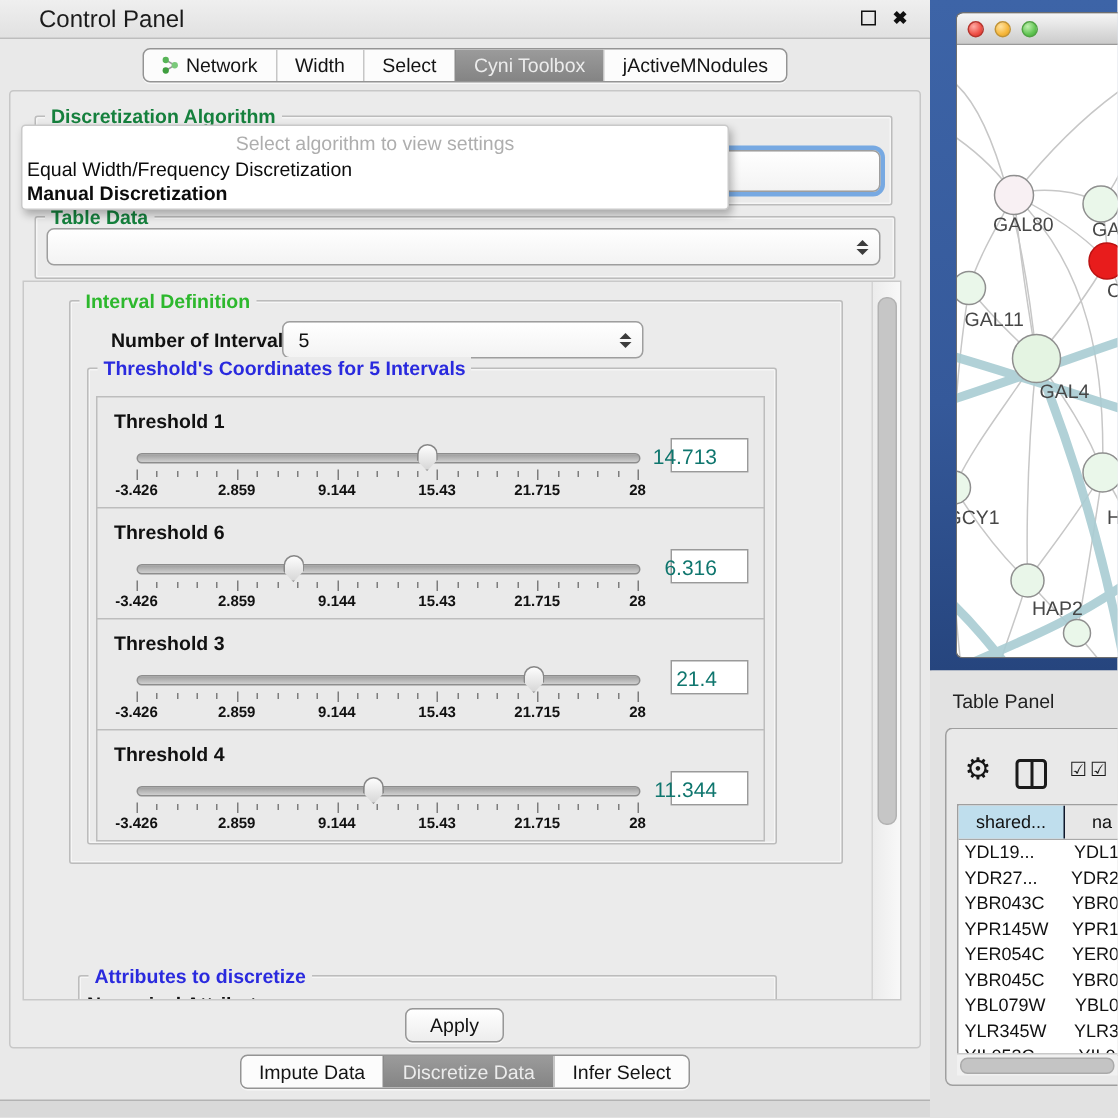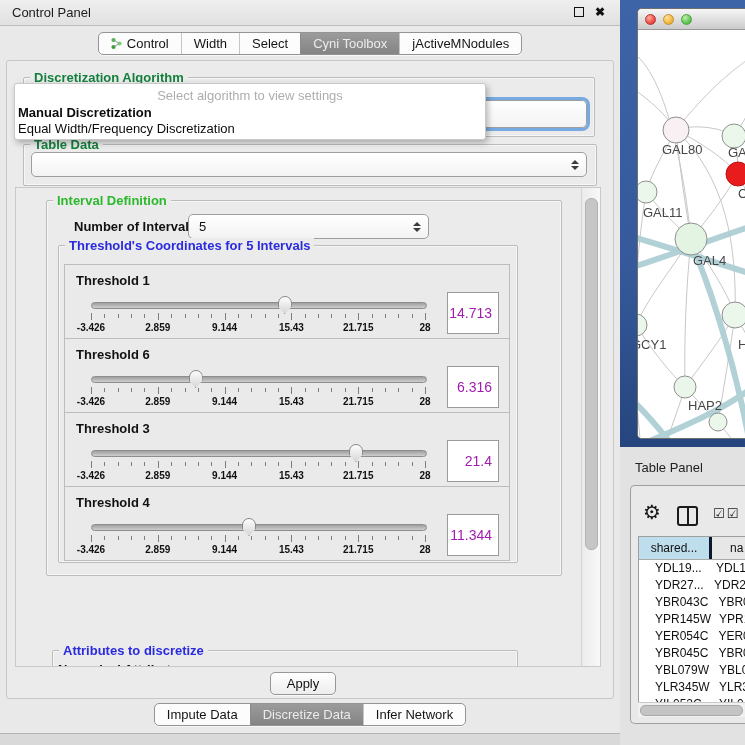--- a/index.html
+++ b/index.html
@@ -4,21 +4,21 @@
 <style>
   html,body{margin:0;padding:0}
   body{width:745px;height:745px;position:relative;overflow:hidden;background:#d9d9d9;
        font-family:"Liberation Sans",sans-serif;-webkit-font-smoothing:antialiased}
 
   
   .control-panel{position:absolute;left:0;top:0;width:620px;height:733px;background:#e9e9e9;
     border-right:1px solid #9a9a9a;border-bottom:1px solid #b3b3b3}
   .titlebar{position:absolute;left:0;top:0;right:0;height:25px;background:linear-gradient(#efefef,#e1e1e1);
     border-bottom:1px solid #bdbdbd}
-  .titlebar .title{position:absolute;left:12px;top:5px;font-size:13px;color:#1b1b1b}
+  .titlebar .title{position:absolute;left:26px;top:5px;font-size:16px;color:#1b1b1b}
   .win-btns{position:absolute;right:15px;top:7px;display:flex;gap:11px;align-items:center}
   .float-btn{width:8px;height:8px;border:1.5px solid #111;background:transparent}
   .close-btn{font-size:12px;font-weight:bold;color:#111;line-height:10px}
 
   
   .tabbar{position:absolute;left:0;right:0;display:flex;justify-content:center}
   .tabbar.top{top:32px}
   .tabbar.bottom{top:703px}
   .seg{display:flex;border:1px solid #949494;border-radius:5px;overflow:hidden;background:#fcfcfc;
     height:21px;box-shadow:0 1px 0 rgba(255,255,255,.65)}
@@ -72,22 +72,22 @@
   .track{position:absolute;left:26px;top:37px;width:334px;height:5px;border:1px solid #8d8d8d;
     border-radius:4px;background:linear-gradient(#9f9f9f,#cfcfcf)}
   .thumb{position:absolute;top:-7px;width:14px;height:18px;margin-left:-7px;
     background:linear-gradient(#fdfdfd,#d7d7d7);border:1px solid #878787;
     border-radius:7px 7px 3px 3px;clip-path:polygon(0 0,100% 0,100% 58%,50% 100%,0 58%);box-sizing:border-box}
   .ticks{position:absolute;left:26px;top:48px;width:334px;height:9px}
   .tick{position:absolute;top:1px;width:1px;height:4px;background:#7d7d7d}
   .tick.major{height:7px;top:0}
   .ticklabels{position:absolute;left:26px;top:57px;width:334px;height:12px}
   .tl{position:absolute;transform:translateX(-50%);font-size:10px;font-weight:bold;color:#111;white-space:nowrap}
-  .vbox{position:absolute;left:382px;top:27px;width:52px;height:42px;background:#fff;border:1px solid #9a9a9a;
-    display:flex;align-items:center;justify-content:flex-end;padding-right:6px;font-size:14px;color:#a21caf;
+  .vbox{position:absolute;left:382px;top:27px;width:52px;height:23px;background:#fff;border:1px solid #9a9a9a;
+    display:flex;align-items:center;justify-content:flex-end;padding-right:20px;font-size:14px;color:#0f766e;
     box-sizing:border-box}
 
   .apply-btn{position:absolute;left:263px;top:611px;width:64px;height:21px;border:1px solid #979797;
     border-radius:5px;background:linear-gradient(#ffffff,#ededed);display:flex;align-items:center;
     justify-content:center;font-size:13px;color:#111;box-shadow:0 1px 0 rgba(255,255,255,.7)}
 
   
   .desktop{position:absolute;left:620px;top:0;width:125px;height:447px;
     background:linear-gradient(180deg,#3d64a7 0%,#35599a 60%,#26457e 100%)}
   .netwin{position:absolute;left:637px;top:8px;width:108px;height:429px;background:#fff;
@@ -105,26 +105,26 @@
   .tp-title{position:absolute;left:15px;top:13px;font-size:13px;color:#222}
   .tp-win{position:absolute;left:10px;top:38px;width:115px;height:237px;background:#e9e9e9;
     border:1px solid #9f9f9f;border-right:none;border-radius:5px 0 0 5px}
   .gear{position:absolute;left:12px;top:14px;font-family:"DejaVu Sans",sans-serif;font-size:20px;color:#161616}
   .split-icon{position:absolute;left:46px;top:20px;width:17px;height:16px;border:2px solid #1b1b1b;border-radius:3px}
   .split-icon:after{content:"";position:absolute;left:50%;top:0;bottom:0;width:2px;background:#1b1b1b;transform:translateX(-50%)}
   .checks{position:absolute;left:82px;top:20px;font-family:"DejaVu Sans",sans-serif;font-size:13px;color:#1b1b1b;letter-spacing:2px}
   .tp-table{position:absolute;left:7px;top:50px;right:0;height:168px;background:#fff;
     border:1px solid #9f9f9f;border-right:none;box-sizing:border-box;overflow:hidden}
   .tp-head{display:flex;height:22px;border-bottom:1px solid #a9a9a9}
-  .th1{width:70px;background:#bfdeed;border-right:3px solid #0f172a;display:flex;align-items:center;
+  .th1{width:70px;background:#bfdeed;border-right:1px solid #0f172a;display:flex;align-items:center;
     justify-content:center;font-size:12px;color:#111}
   .th2{flex:1;background:#e7e7e7;display:flex;align-items:center;padding-left:18px;font-size:12px;color:#111}
   .tp-rows{height:144px;overflow:hidden}
   .trow{display:flex;height:17px;line-height:17px;font-size:12px;color:#111}
-  .tc1{width:70px;padding-left:16px;box-sizing:border-box;white-space:nowrap}
+  .tc1{width:70px;padding-left:4px;box-sizing:border-box;white-space:nowrap}
   .tc2{flex:1;padding-left:10px;white-space:nowrap}
   .hscroll{position:absolute;left:7px;top:216px;right:0;height:14px;background:#f1f1f1;border-top:1px solid #c9c9c9}
   .hthumb{position:absolute;left:2px;right:3px;top:2px;height:9px;border-radius:5px;background:#c4c4c4;border:1px solid #aaa}
 </style>
 </head>
 <body>
 
 <div class="control-panel">
   <div class="titlebar">
     <div class="title">Control Panel</div>
@@ -136,21 +136,21 @@
 
   <div class="tabbar top">
       <div class="seg" id="topTabs">
         <div class="s">
           <svg class="neticon" width="11" height="13" viewBox="0 0 11 13">
             <path d="M2.5,3 L8.5,6.5 L2.5,10" stroke="#9a9a9a" fill="none" stroke-width="1"></path>
             <circle cx="2.5" cy="3" r="2.1" fill="#57b457"></circle>
             <circle cx="2.5" cy="10" r="2.1" fill="#3f9e3f"></circle>
             <circle cx="8.5" cy="6.5" r="2.1" fill="#7bc97b"></circle>
           </svg>
-          <span>Control</span>
+          <span>Network</span>
         </div>
         <div class="s">
           <span>Width</span>
         </div>
         <div class="s">
           <span>Select</span>
         </div>
         <div class="s sel">
           <span>Cyni Toolbox</span>
         </div>
@@ -163,22 +163,22 @@
   <div class="content">
 
     <div class="grp" style="left:16px;top:16px;width:570px;height:58px">
       <span class="gl gray">Discretization Algorithm</span>
     </div>
     <div class="combo focusring" style="left:24px;top:39px;width:556px;height:28px;z-index:5"></div>
 
     <div class="dropdown">
       <div class="dd-prompt">Select algorithm to view settings</div>
       <div id="dd-options">
+          <div class="dd-opt">Equal Width/Frequency Discretization</div>
           <div class="dd-opt b">Manual Discretization</div>
-          <div class="dd-opt">Equal Width/Frequency Discretization</div>
         </div>
     </div>
 
     <div class="grp" style="left:16px;top:83px;width:572px;height:40px">
       <span class="gl gray">Table Data</span>
     </div>
     <div class="combo" style="left:24px;top:91px;width:556px;height:25px">
       <span class="arrows">
           <i class="up"></i>
           <i class="dn"></i>
@@ -396,21 +396,21 @@
 
   <div class="tabbar bottom">
       <div class="seg" id="bottomTabs">
         <div class="s">
           <span>Impute Data</span>
         </div>
         <div class="s sel">
           <span>Discretize Data</span>
         </div>
         <div class="s">
-          <span>Infer Network</span>
+          <span>Infer Select</span>
         </div>
       </div>
     </div>
 </div>
 
 <div class="desktop"></div>
 <div class="netwin">
   <div class="net-titlebar">
     <div class="tlb red"></div>
     <div class="tlb yel"></div>

